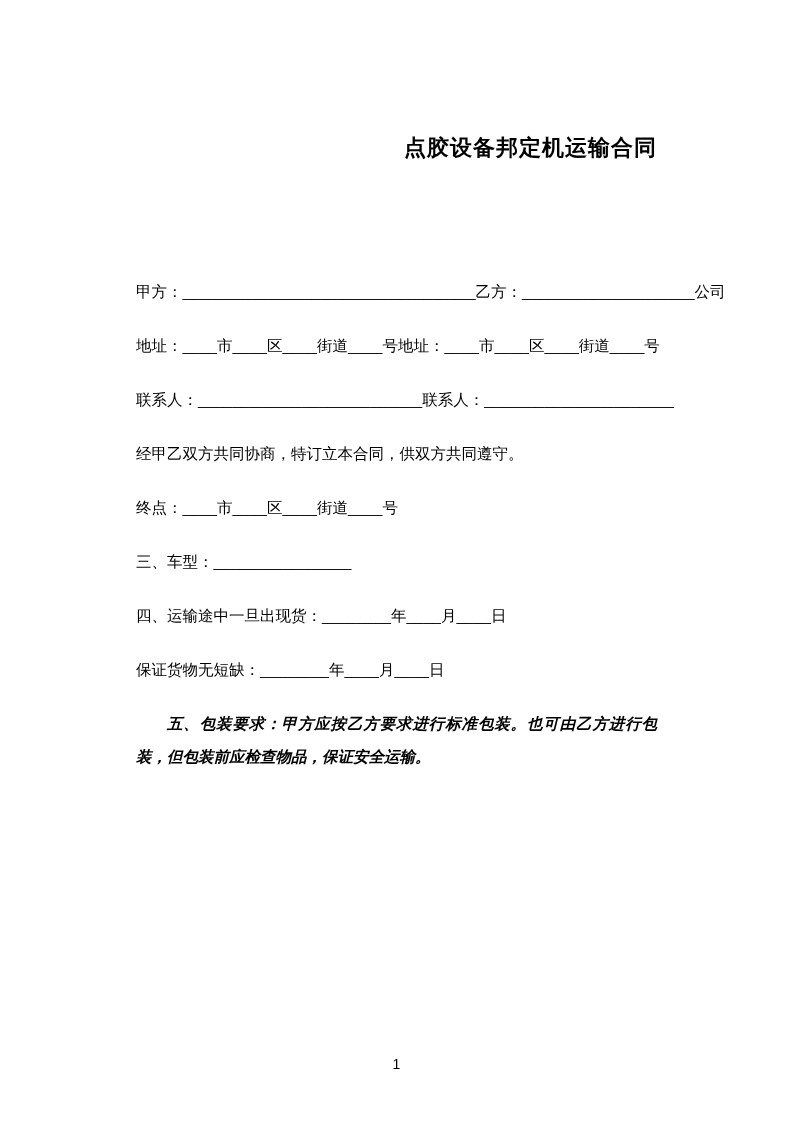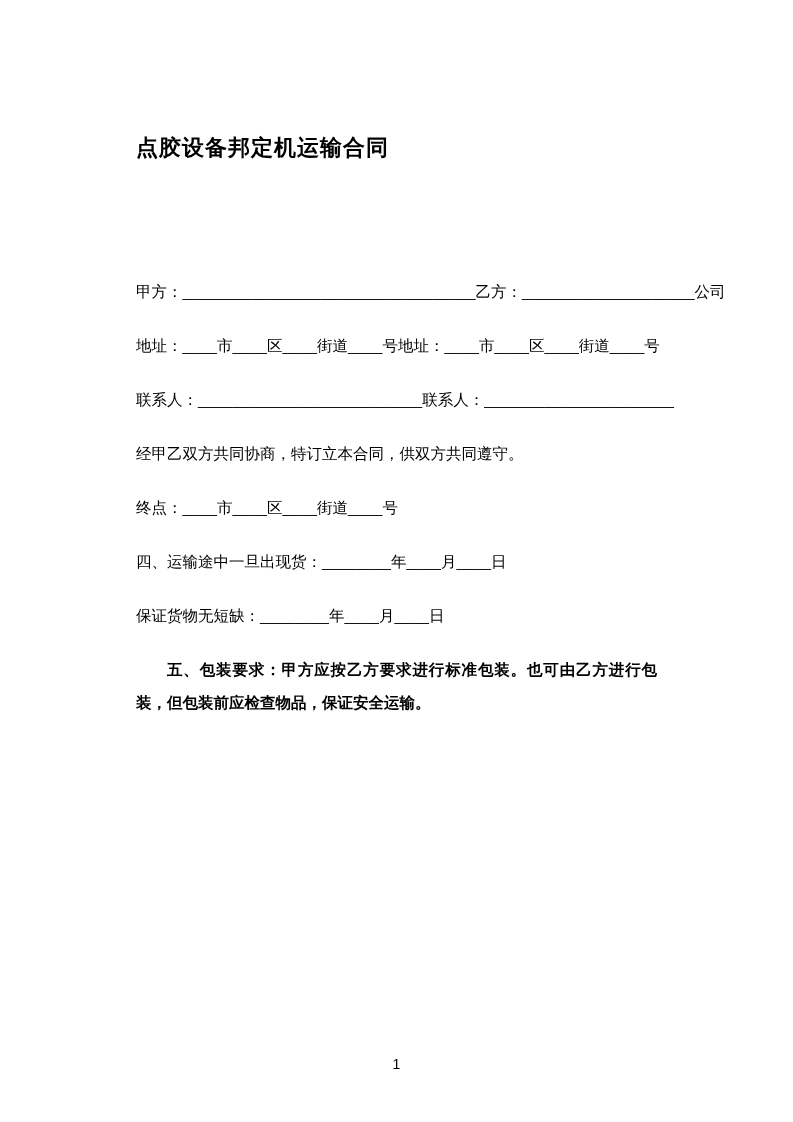--- a/index.html
+++ b/index.html
@@ -15,39 +15,40 @@
     background: #ffffff;
     box-sizing: border-box;
     padding: 133px 136px 0 136px;
     font-family: "Liberation Sans", sans-serif;
     color: #000000;
     font-weight: bold;
     overflow: hidden;
   }
   .doc-title {
     margin: 0 0 112px 0;
-    text-align: left;
+    text-align: right;
     font-size: 22px;
     font-weight: bold;
     letter-spacing: 1px;
   }
   .doc-line {
     margin: 0 0 21px 0;
     font-size: 15.5px;
     line-height: 33px;
     white-space: nowrap;
     font-weight: normal;
   }
   .doc-para {
     margin: 0 0 21px 0;
     font-size: 15.5px;
     line-height: 33px;
     text-indent: 2em;
     text-align: justify;
     font-weight: bold;
+    font-style: italic;
   }
   .page-number {
     position: absolute;
     left: 0;
     bottom: 50px;
     width: 100%;
     text-align: center;
     font-size: 14px;
     font-weight: normal;
   }
@@ -57,18 +58,19 @@
 
 <div class="page">
 
   <h1 class="doc-title">点胶设备邦定机运输合同</h1>
 
   <p class="doc-line">甲方：__________________________________乙方：____________________公司</p>
   <p class="doc-line">地址：____市____区____街道____号地址：____市____区____街道____号</p>
   <p class="doc-line">联系人：__________________________联系人：______________________</p>
   <p class="doc-line">经甲乙双方共同协商，特订立本合同，供双方共同遵守。</p>
   <p class="doc-line">终点：____市____区____街道____号</p>
+  <p class="doc-line">三、车型：________________</p>
   <p class="doc-line">四、运输途中一旦出现货：________年____月____日</p>
   <p class="doc-line">保证货物无短缺：________年____月____日</p>
   <p class="doc-para">五、包装要求：甲方应按乙方要求进行标准包装。也可由乙方进行包装，但包装前应检查物品，保证安全运输。</p>
 
   <div class="page-number">1</div>
 </div>
 
 </body></html>

